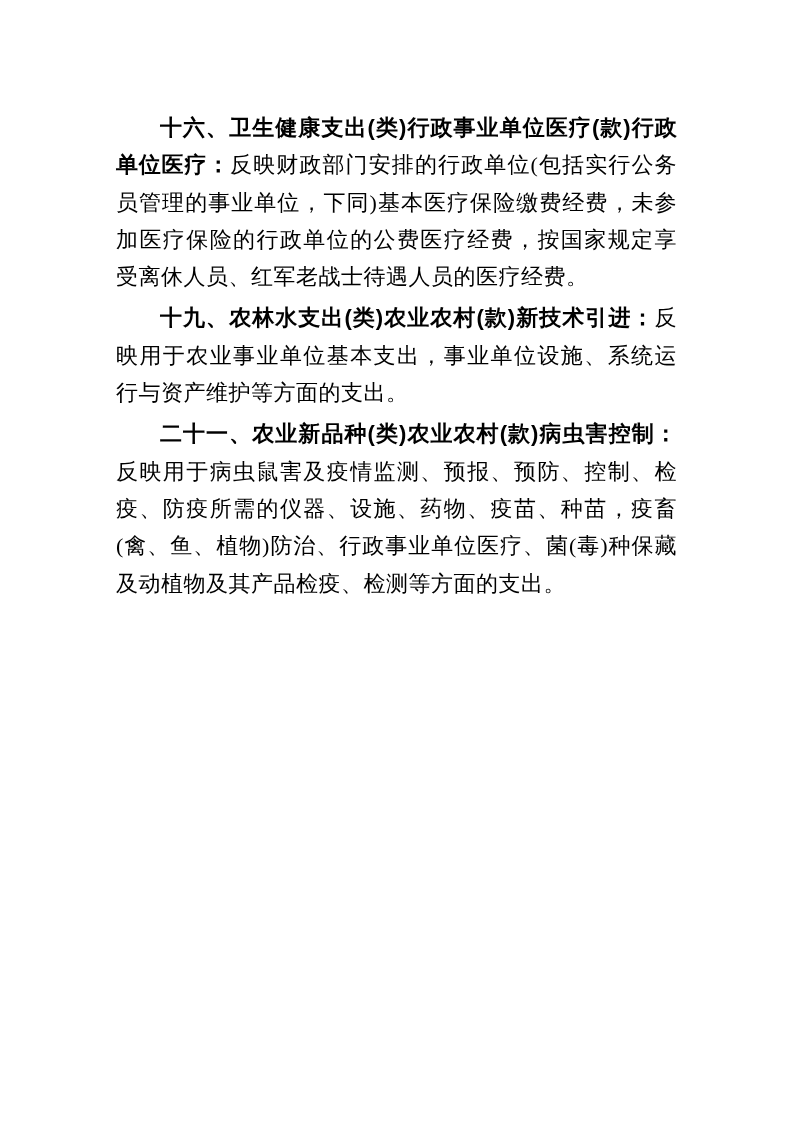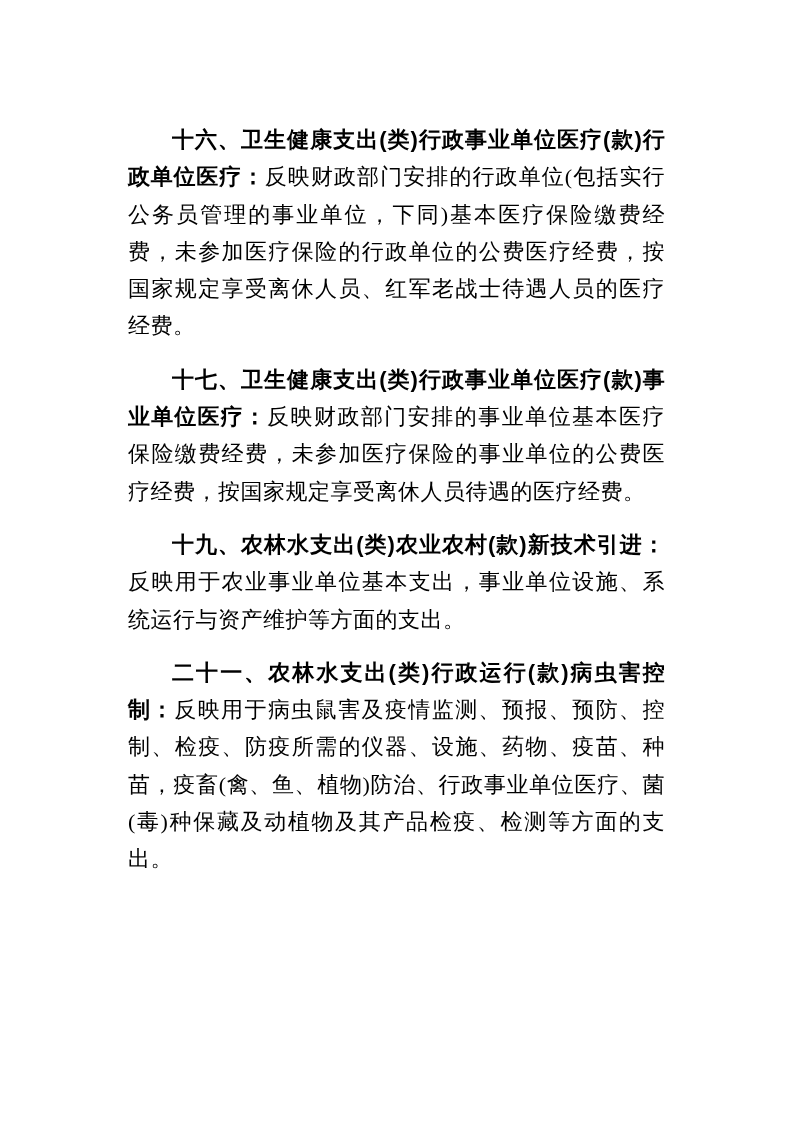--- a/index.html
+++ b/index.html
@@ -10,21 +10,21 @@
   .page {
     position: relative;
     width: 793px;
     height: 1122px;
     background: #ffffff;
     box-sizing: border-box;
     padding: 105px 112px 0 112px;
     overflow: hidden;
   }
   .para {
-    margin: 16px;
+    margin: 4px;
     padding: 0;
     color: #000000;
     font-family: "Liberation Serif", "DejaVu Serif", serif;
     font-size: 22px;
     line-height: 37.3px;
     text-align: justify;
     text-justify: inter-character;
     text-indent: 2em;
     letter-spacing: 0.5px;
   }
@@ -34,21 +34,20 @@
     letter-spacing: 0.2px;
   }
 </style>
 </head>
 <body>
 
 <div class="page">
 
   <p class="para"><span class="lead">十六、卫生健康支出(类)行政事业单位医疗(款)行政单位医疗：</span><span class="body-text">反映财政部门安排的行政单位(包括实行公务员管理的事业单位，下同)基本医疗保险缴费经费，未参加医疗保险的行政单位的公费医疗经费，按国家规定享受离休人员、红军老战士待遇人员的医疗经费。</span></p>
 
-  <p class="para"><span class="lead">十七、卫生健康支出(类)行政事业单位医疗(款)事业单位医疗：</span><span class="body-text">反映财政部门安排的事业单位基本医疗保险缴费经费，未参加医疗保险的事业单位的公费医疗经费，按国家规定享受离休人员待遇的医疗经费。</span></p>
 
 
   <p class="para"><span class="lead">十九、农林水支出(类)农业农村(款)新技术引进：</span><span class="body-text">反映用于农业事业单位基本支出，事业单位设施、系统运行与资产维护等方面的支出。</span></p>
 
 
-  <p class="para"><span class="lead">二十一、农林水支出(类)行政运行(款)病虫害控制：</span><span class="body-text">反映用于病虫鼠害及疫情监测、预报、预防、控制、检疫、防疫所需的仪器、设施、药物、疫苗、种苗，疫畜(禽、鱼、植物)防治、行政事业单位医疗、菌(毒)种保藏及动植物及其产品检疫、检测等方面的支出。</span></p>
+  <p class="para"><span class="lead">二十一、农业新品种(类)农业农村(款)病虫害控制：</span><span class="body-text">反映用于病虫鼠害及疫情监测、预报、预防、控制、检疫、防疫所需的仪器、设施、药物、疫苗、种苗，疫畜(禽、鱼、植物)防治、行政事业单位医疗、菌(毒)种保藏及动植物及其产品检疫、检测等方面的支出。</span></p>
 
 </div>
 
 </body></html>

